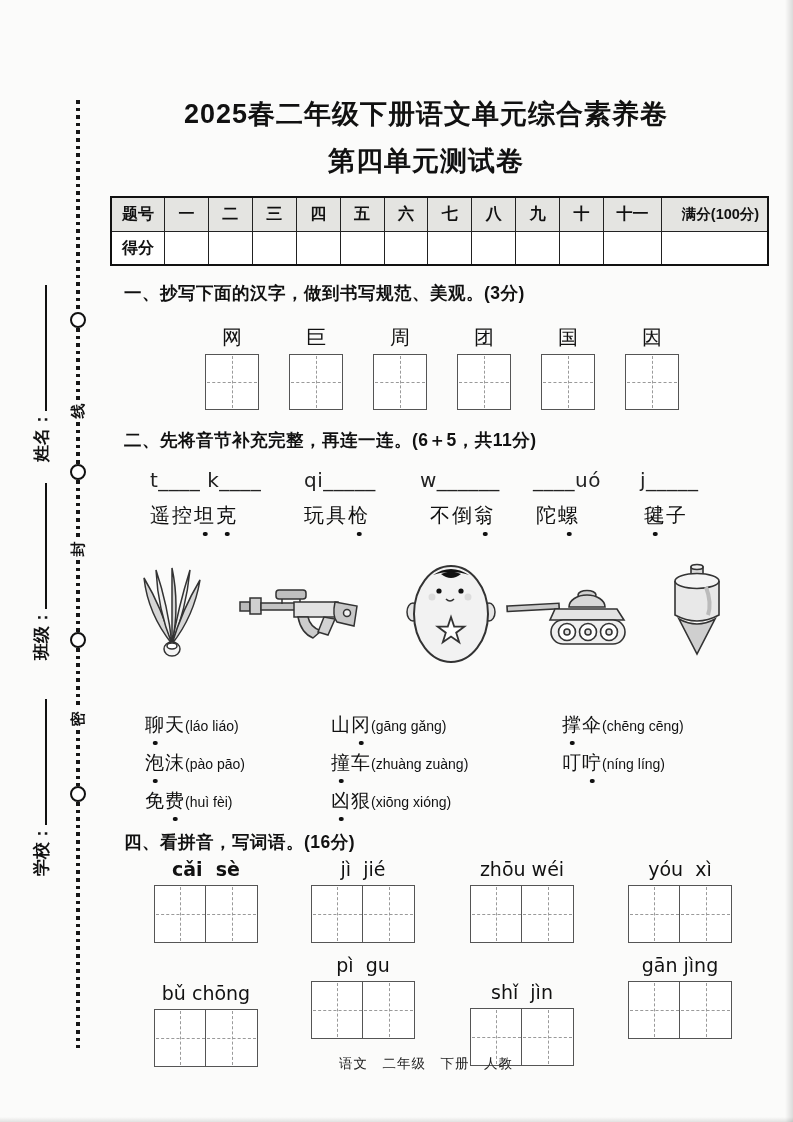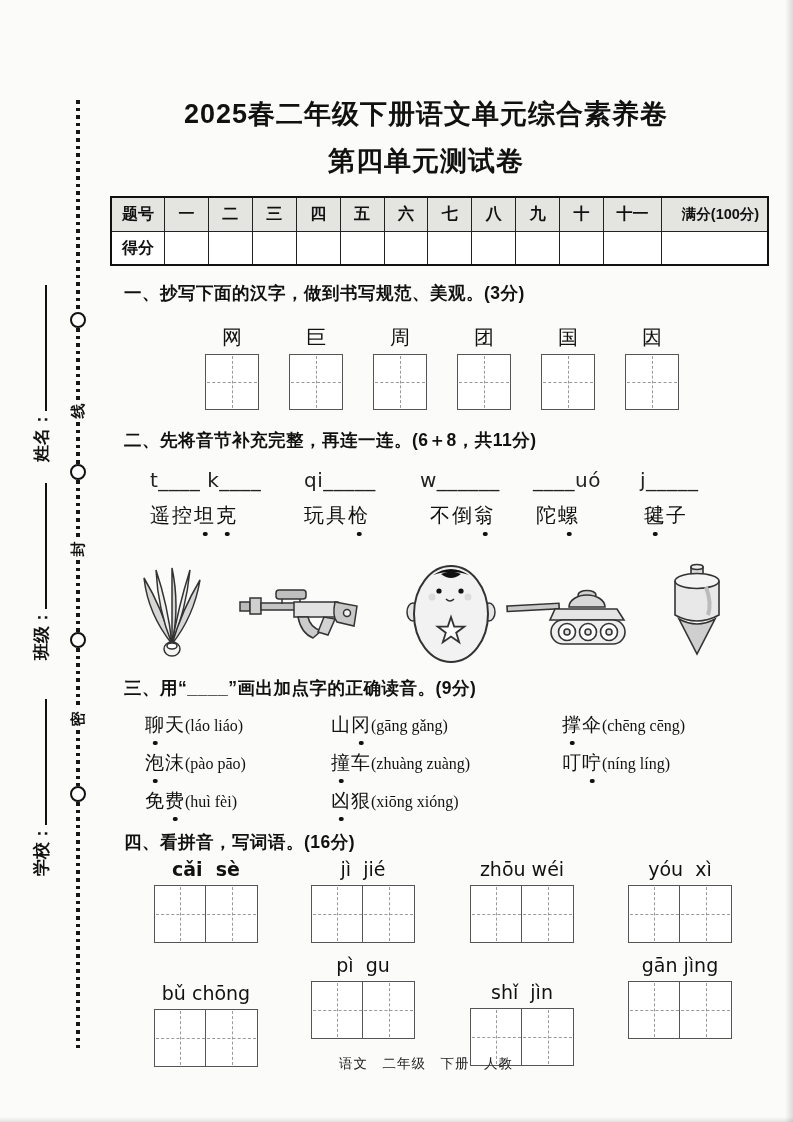--- a/index.html
+++ b/index.html
@@ -48,21 +48,21 @@
   .word{font-size:20px;letter-spacing:2px;}
   .dchar{position:relative;display:inline-block;}
   .dchar.dot::after{content:"";position:absolute;left:50%;bottom:-7px;transform:translateX(-50%);
                     width:4.5px;height:4.5px;border-radius:50%;background:#111;}
   .pic{position:absolute;}
   
   .s3grid{left:145px;top:706px;width:625px;display:grid;grid-template-columns:186px 231px auto;
           grid-auto-rows:38px;align-items:center;}
   .s3item{white-space:nowrap;}
   .s3item .word3{font-size:19px;letter-spacing:1px;}
-  .s3item .opts{font-family:Liberation Serif, serif;font-size:16px;}
+  .s3item .opts{font-family:Liberation Sans, sans-serif;font-size:14px;}
   
   .s4col{position:absolute;width:106px;display:flex;flex-direction:column;align-items:center;gap:5px;}
   .pinyin{font-family:"DejaVu Sans",sans-serif;font-size:19px;white-space:pre;}
   .footer{left:96px;width:660px;text-align:center;font-size:13.5px;letter-spacing:1px;color:#222;}
 </style>
 </head>
 <body>
 
 <div class="page">
 
@@ -147,21 +147,21 @@
       <div class="s1col">
         <div class="s1ch">国</div>
         <div class="tbox"></div>
       </div>
       <div class="s1col">
         <div class="s1ch">因</div>
         <div class="tbox"></div>
       </div>
     </div>
 
-  <div class="abs shead" style="top:428px;">二、先将音节补充完整，再连一连。(6＋8，共11分)</div>
+  <div class="abs shead" style="top:428px;">二、先将音节补充完整，再连一连。(6＋5，共11分)</div>
   <div id="s2area">
       <div class="abs syl" style="left: 150px; top: 468px;">t____ k____</div>
       <div class="abs syl" style="left: 304px; top: 468px;">qi_____</div>
       <div class="abs syl" style="left: 420px; top: 468px;">w______</div>
       <div class="abs syl" style="left: 533px; top: 468px;">____uó</div>
       <div class="abs syl" style="left: 640px; top: 468px;">j_____</div>
       <div class="abs" style="left: 150px; top: 502px;"><span class="word"><span class="dchar">遥</span><span class="dchar">控</span><span class="dchar dot">坦</span><span class="dchar dot">克</span></span></div>
       <div class="abs" style="left: 304px; top: 502px;"><span class="word"><span class="dchar">玩</span><span class="dchar">具</span><span class="dchar dot">枪</span></span></div>
       <div class="abs" style="left: 430px; top: 502px;"><span class="word"><span class="dchar">不</span><span class="dchar">倒</span><span class="dchar dot">翁</span></span></div>
       <div class="abs" style="left: 536px; top: 502px;"><span class="word"><span class="dchar">陀</span><span class="dchar dot">螺</span></span></div>
@@ -238,21 +238,20 @@
         <rect x="25" y="4" width="12" height="10" fill="#d8d8d8"></rect>
         <ellipse cx="31" cy="4" rx="6" ry="2.5" fill="#efefef"></ellipse>
         <path d="M9 18 L9 52 Q31 64 53 52 L53 18" fill="#e8e8e8"></path>
         <ellipse cx="31" cy="18" rx="22" ry="7.5" fill="#f4f4f4"></ellipse>
         <path d="M13 56 Q31 66 49 56 L31 91 Z" fill="#cfcfcf"></path>
         <path d="M40 24 Q46 40 42 52" fill="none" stroke="#bbb" stroke-width="4"></path>
       </g>
     </svg>
   </div>
 
-  <div class="abs shead" style="top:676px;">三、用“____”画出加点字的正确读音。(9分)</div>
   <div class="abs s3grid" id="s3grid">
       <div class="s3item"><span class="word3"><span class="dchar dot">聊</span><span class="dchar">天</span></span><span class="opts">(láo  liáo)</span></div>
       <div class="s3item"><span class="word3"><span class="dchar">山</span><span class="dchar dot">冈</span></span><span class="opts">(gāng  gǎng)</span></div>
       <div class="s3item"><span class="word3"><span class="dchar dot">撑</span><span class="dchar">伞</span></span><span class="opts">(chēng  cēng)</span></div>
       <div class="s3item"><span class="word3"><span class="dchar dot">泡</span><span class="dchar">沫</span></span><span class="opts">(pào  pāo)</span></div>
       <div class="s3item"><span class="word3"><span class="dchar dot">撞</span><span class="dchar">车</span></span><span class="opts">(zhuàng  zuàng)</span></div>
       <div class="s3item"><span class="word3"><span class="dchar">叮</span><span class="dchar dot">咛</span></span><span class="opts">(níng  líng)</span></div>
       <div class="s3item"><span class="word3"><span class="dchar">免</span><span class="dchar dot">费</span></span><span class="opts">(huì  fèi)</span></div>
       <div class="s3item"><span class="word3"><span class="dchar dot">凶</span><span class="dchar">狠</span></span><span class="opts">(xiōng  xióng)</span></div>
     </div>

